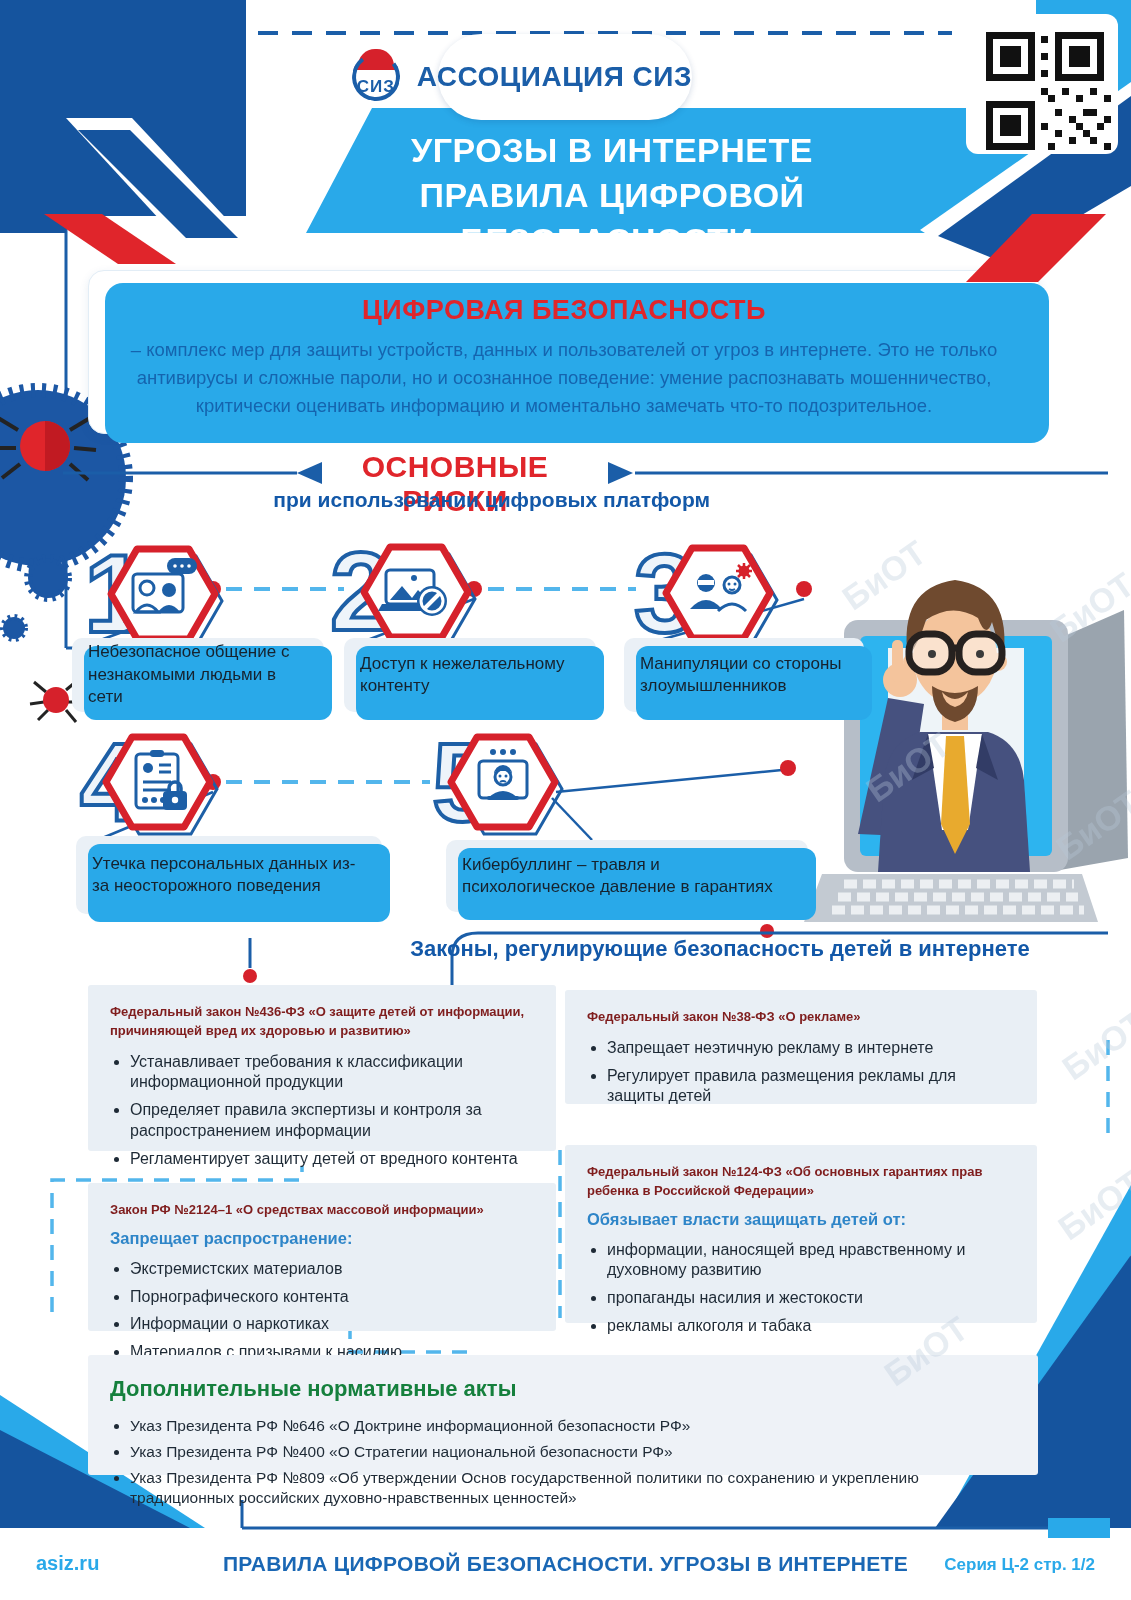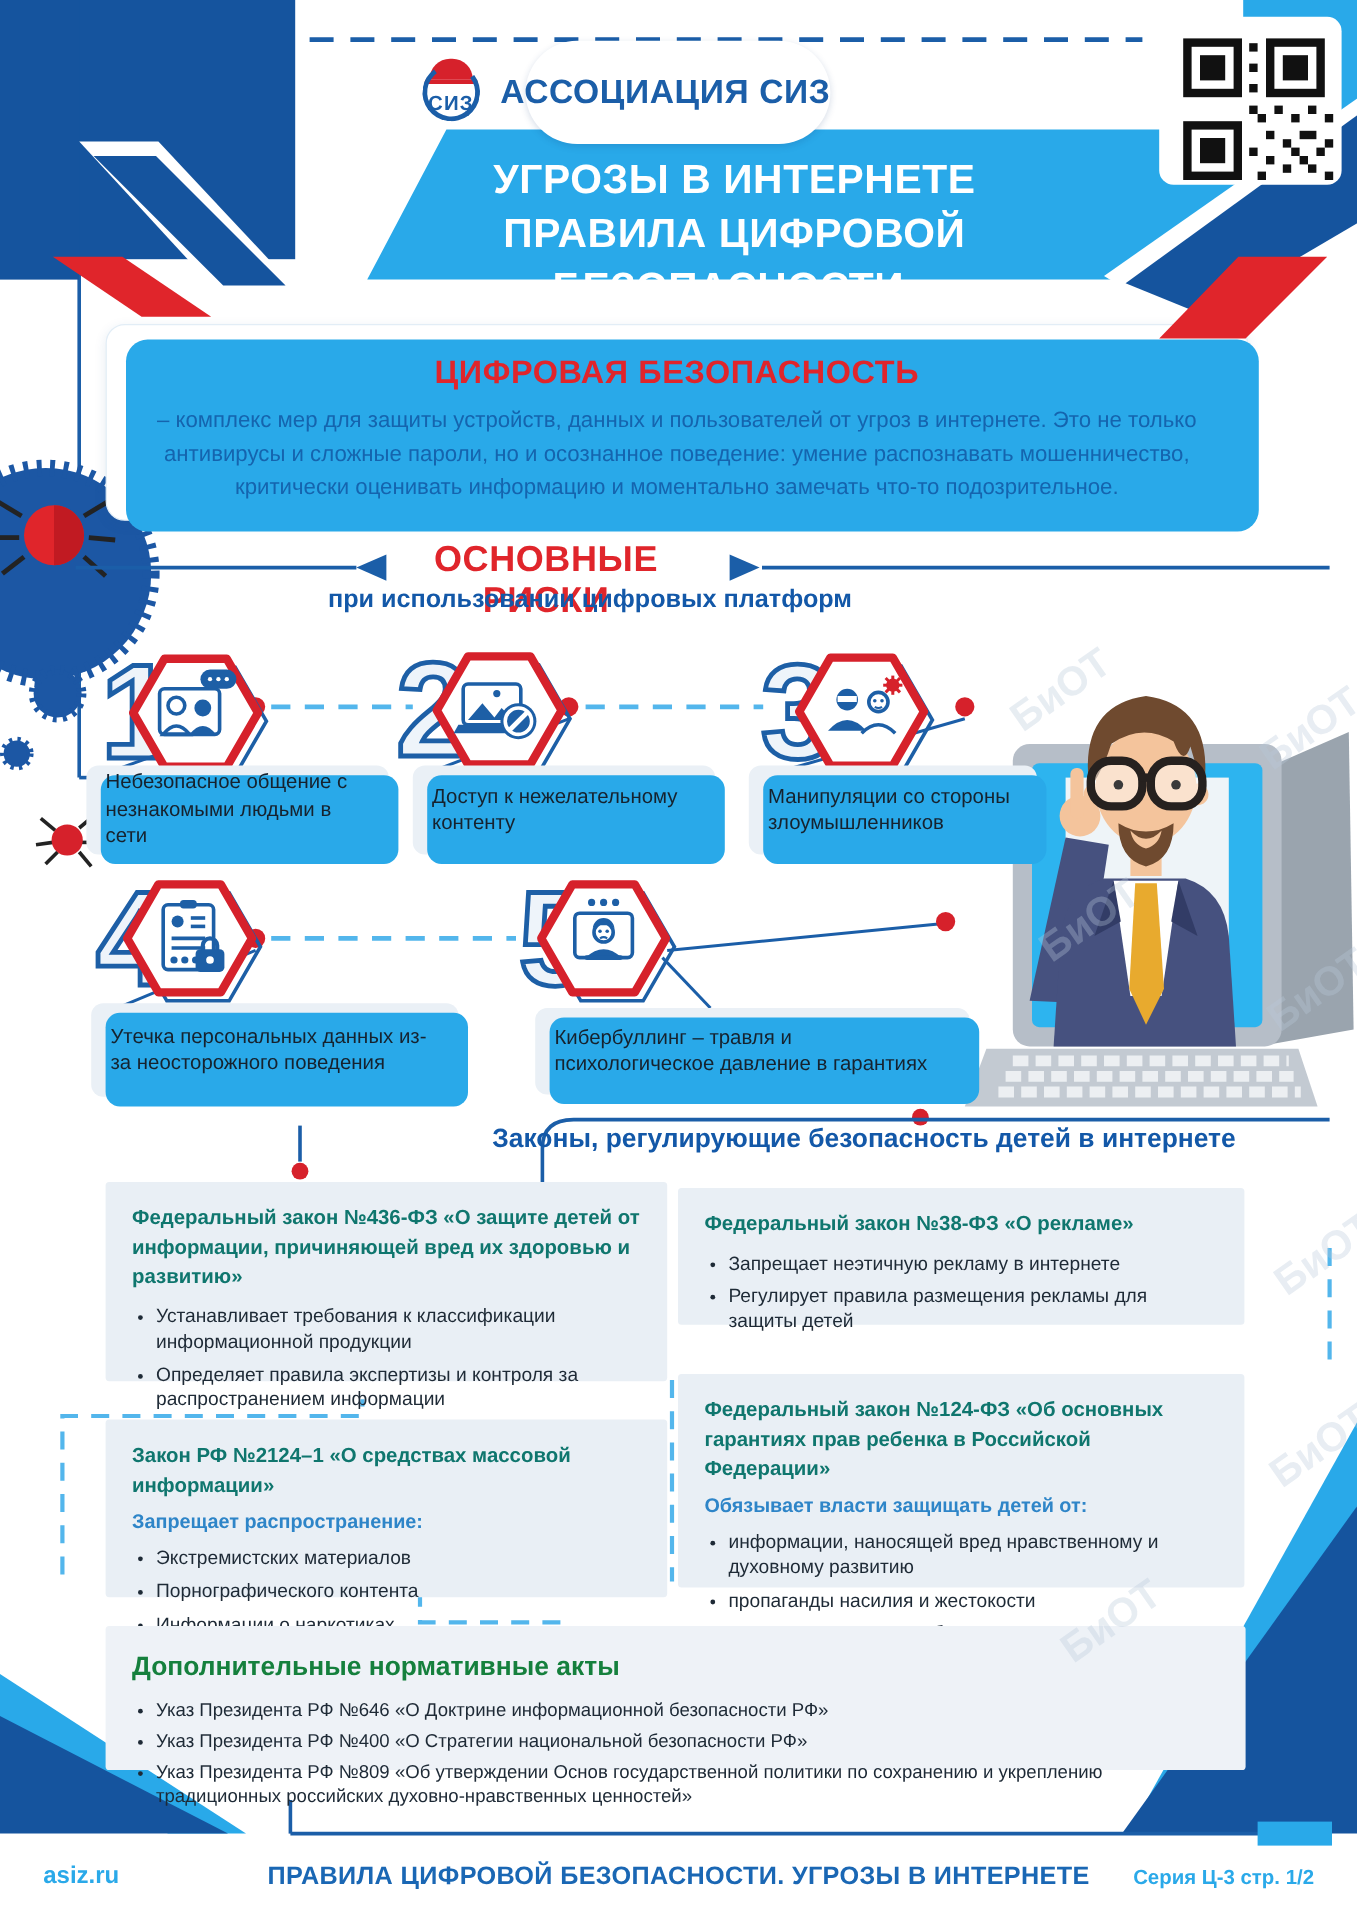--- a/index.html
+++ b/index.html
@@ -40,21 +40,21 @@
   .bignum{color:#eef4fa;-webkit-text-stroke:4px #1d5fa6;font-weight:800;font-size:112px;line-height:1;
     font-family:"Liberation Sans",sans-serif;}
   .risk-card{background:#eaf0f6;border-radius:10px;padding:13px 16px;color:#16222e;font-size:17px;
     line-height:1.32;font-weight:500;box-sizing:border-box;display:flex;align-items:center;}
   .risk-card:before{content:"";position:absolute;left:12px;top:8px;right:-8px;bottom:-8px;
     background:#29a9e9;border-radius:12px;z-index:-1;}
 
   
   .laws-title{left:350px;top:936px;width:740px;text-align:center;color:#1358a8;font-size:22px;font-weight:800;}
   .law-card{background:#e9eff5;padding:18px 22px;box-sizing:border-box;border-radius:3px;}
-  .law-card h3{margin:0;color:#0f766e;font-size:17px;line-height:1.45;font-weight:700;}
+  .law-card h3{margin:0;color:#7f1d1d;font-size:13px;line-height:1.45;font-weight:700;}
   .law-card .sub{margin:9px 0 0;color:#2e85c8;font-size:16.5px;font-weight:700;}
   .law-card ul{margin:11px 0 0;padding-left:20px;}
   .law-card li{margin-bottom:7px;color:#1e2a36;font-size:16px;line-height:1.3;}
   .extra-card{background:#eef2f7;}
   .extra-card h3{color:#15803d;font-size:22px;}
   .extra-card li{font-size:15.5px;margin-bottom:6px;}
 
   
   .footer-site{left:36px;top:1552px;color:#2aa9e9;font-weight:800;font-size:20px;}
   .footer-title{left:0;right:0;top:1552px;text-align:center;color:#1a67b4;font-weight:800;font-size:21px;letter-spacing:.3px;}
@@ -436,13 +436,13 @@
 <span class="wm" style="left:838px;top:556px">БиОТ</span>
 <span class="wm" style="left:1046px;top:588px">БиОТ</span>
 <span class="wm" style="left:862px;top:748px">БиОТ</span>
 <span class="wm" style="left:1052px;top:806px">БиОТ</span>
 <span class="wm" style="left:1058px;top:1026px">БиОТ</span>
 <span class="wm" style="left:1054px;top:1186px">БиОТ</span>
 <span class="wm" style="left:880px;top:1332px">БиОТ</span>
 
 <a class="abs z5 footer-site" style="text-decoration:none;cursor:pointer">asiz.ru</a>
 <div class="abs z5 footer-title">ПРАВИЛА ЦИФРОВОЙ БЕЗОПАСНОСТИ. УГРОЗЫ В ИНТЕРНЕТЕ</div>
-<div class="abs z5 footer-series">Серия Ц-3 стр. 1/2</div>
+<div class="abs z5 footer-series">Серия Ц-2 стр. 1/2</div>
 
 </body></html>

